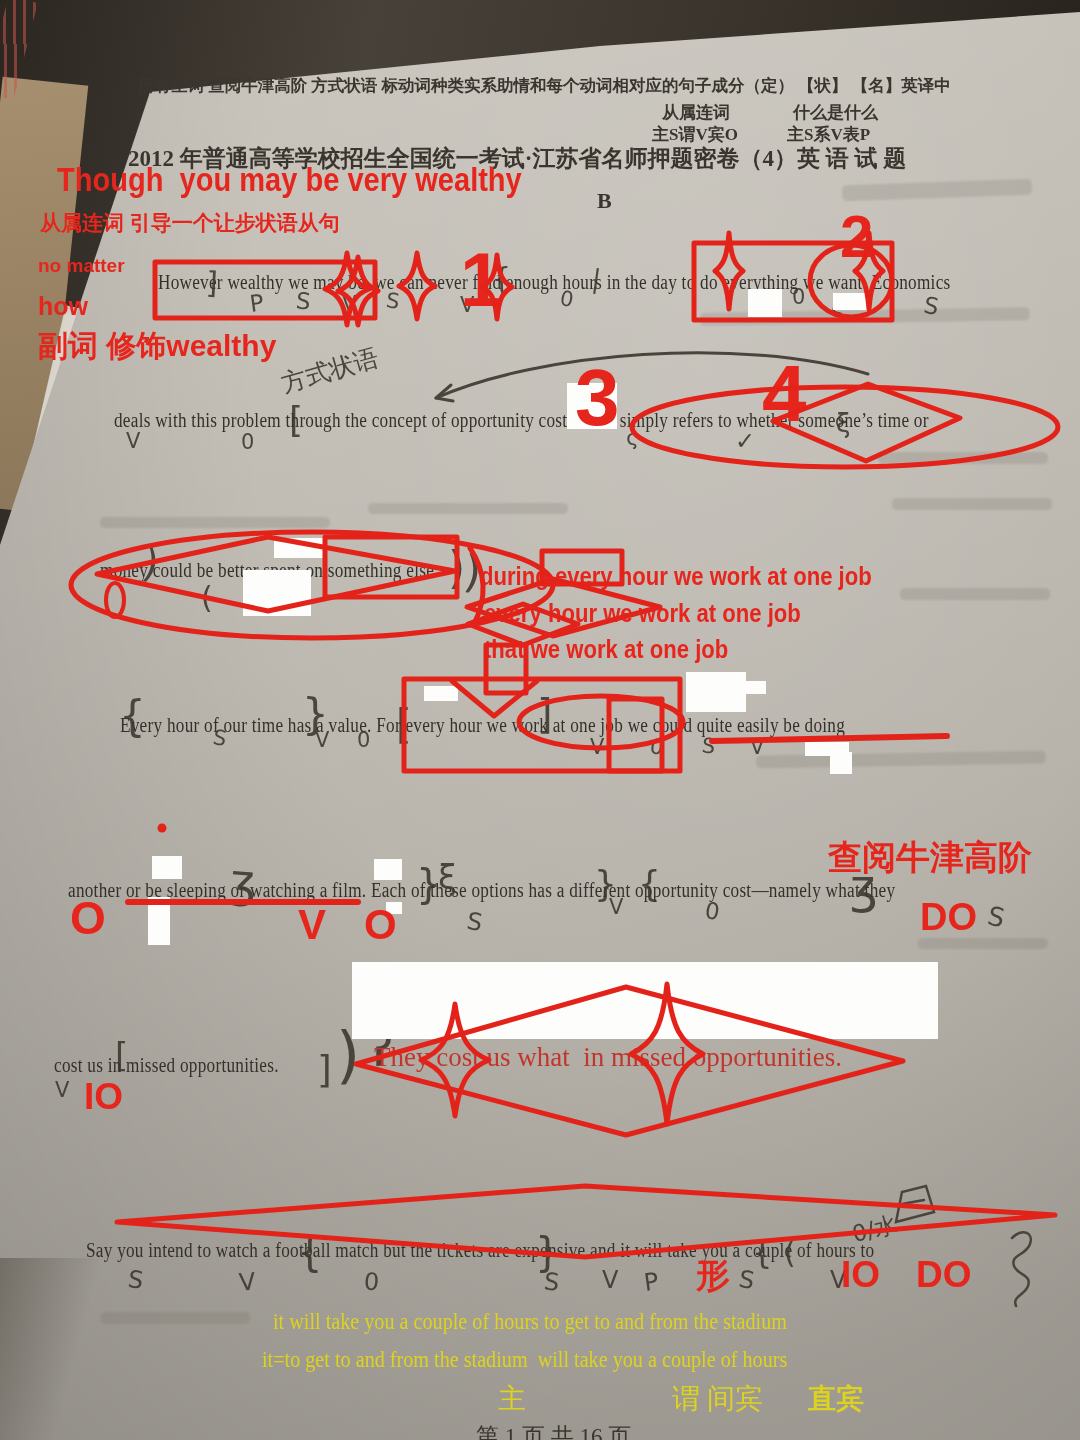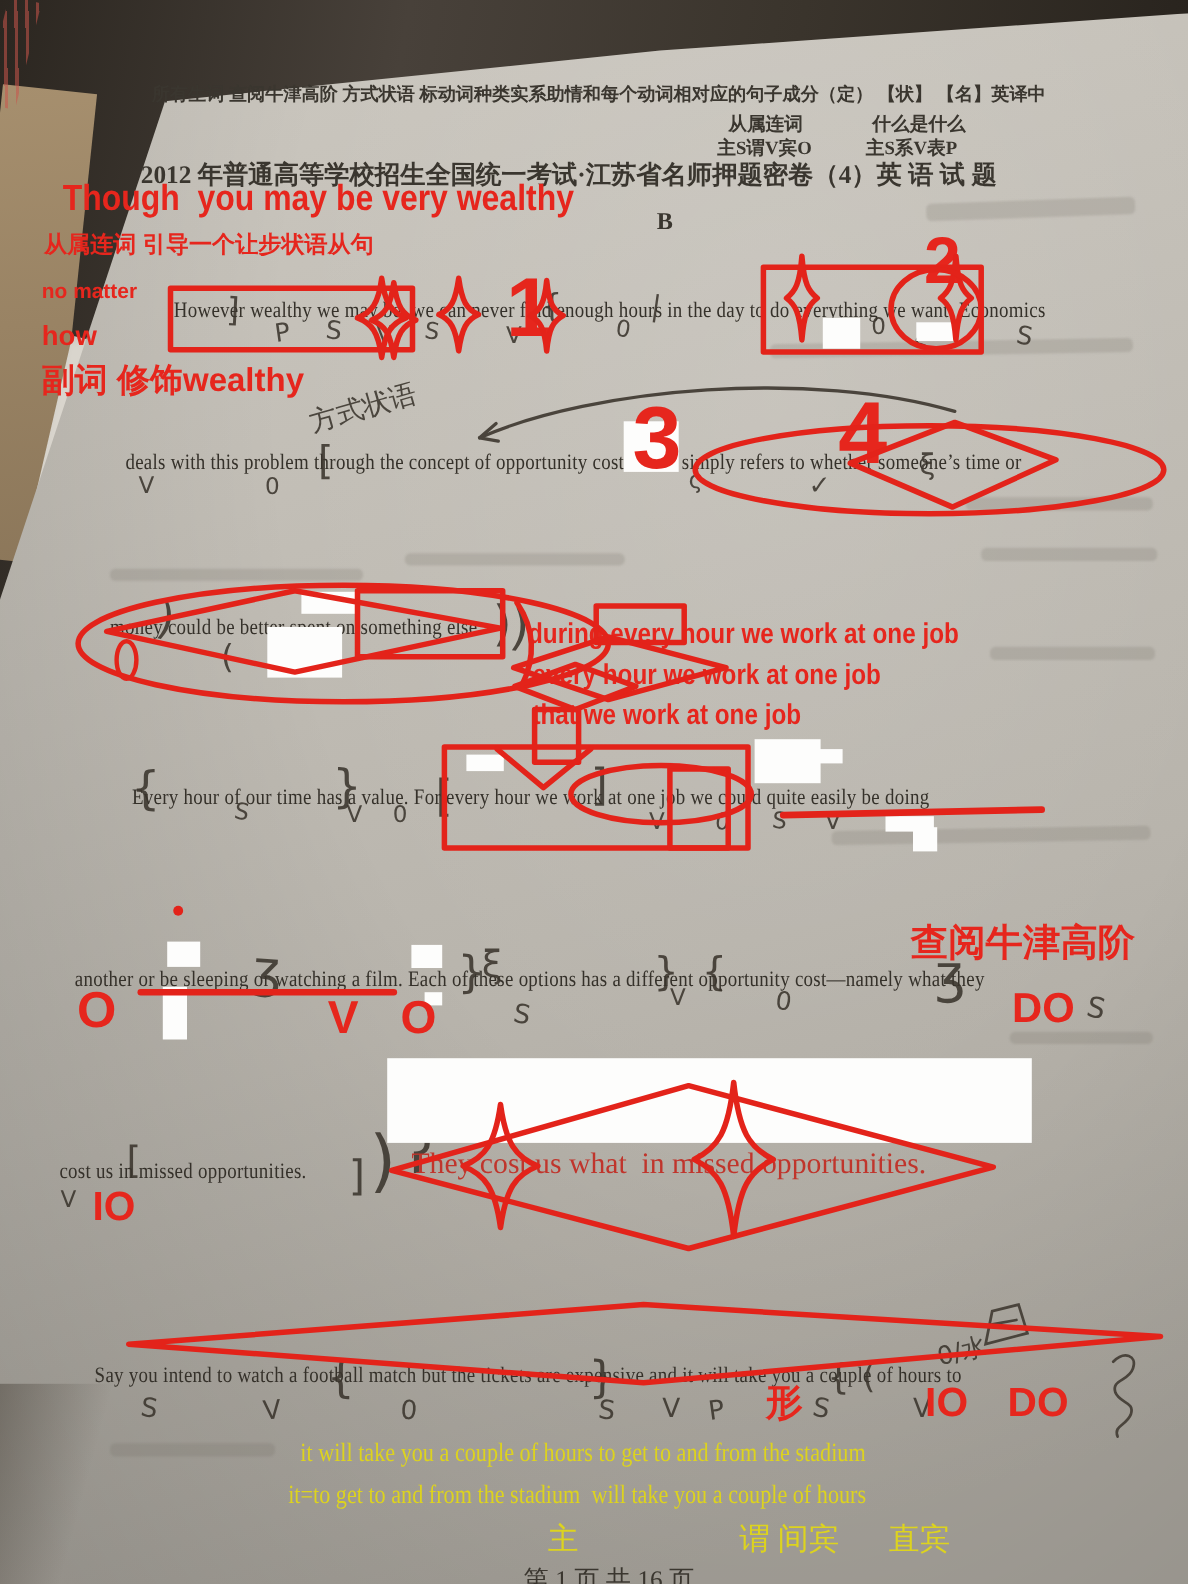--- a/index.html
+++ b/index.html
@@ -231,15 +231,15 @@
     <div class="rnote" style="left:920px;top:898px;font-size:38px;">DO</div>
     <div class="rnote" style="left:84px;top:1078px;font-size:37px;">IO</div>
     <div class="rserif" style="left:374px;top:1042px;font-size:27px;">They cost us what  in missed opportunities.</div>
     <div class="rnote" style="left:696px;top:1258px;font-size:34px;">形</div>
     <div class="rnote" style="left:841px;top:1256px;font-size:37px;">IO</div>
     <div class="rnote" style="left:916px;top:1256px;font-size:37px;">DO</div>
     <div class="ynote" style="left:273px;top:1308px;font-size:24px;transform:scaleX(.84);">it will take you a couple of hours to get to and from the stadium</div>
     <div class="ynote" style="left:262px;top:1346px;font-size:24px;transform:scaleX(.84);">it=to get to and from the stadium  will take you a couple of hours</div>
     <div class="ynote" style="left:498px;top:1380px;font-size:28px;">主</div>
     <div class="ynote" style="left:672px;top:1380px;font-size:28px;">谓 间宾</div>
-    <div class="ynote" style="left:808px;top:1380px;font-size:28px;">直宾</div>
+    <div class="ynote" style="left:808px;top:1380px;font-size:28px;font-weight:bold;">直宾</div>
   </div>
 </div>
 
 </body></html>

